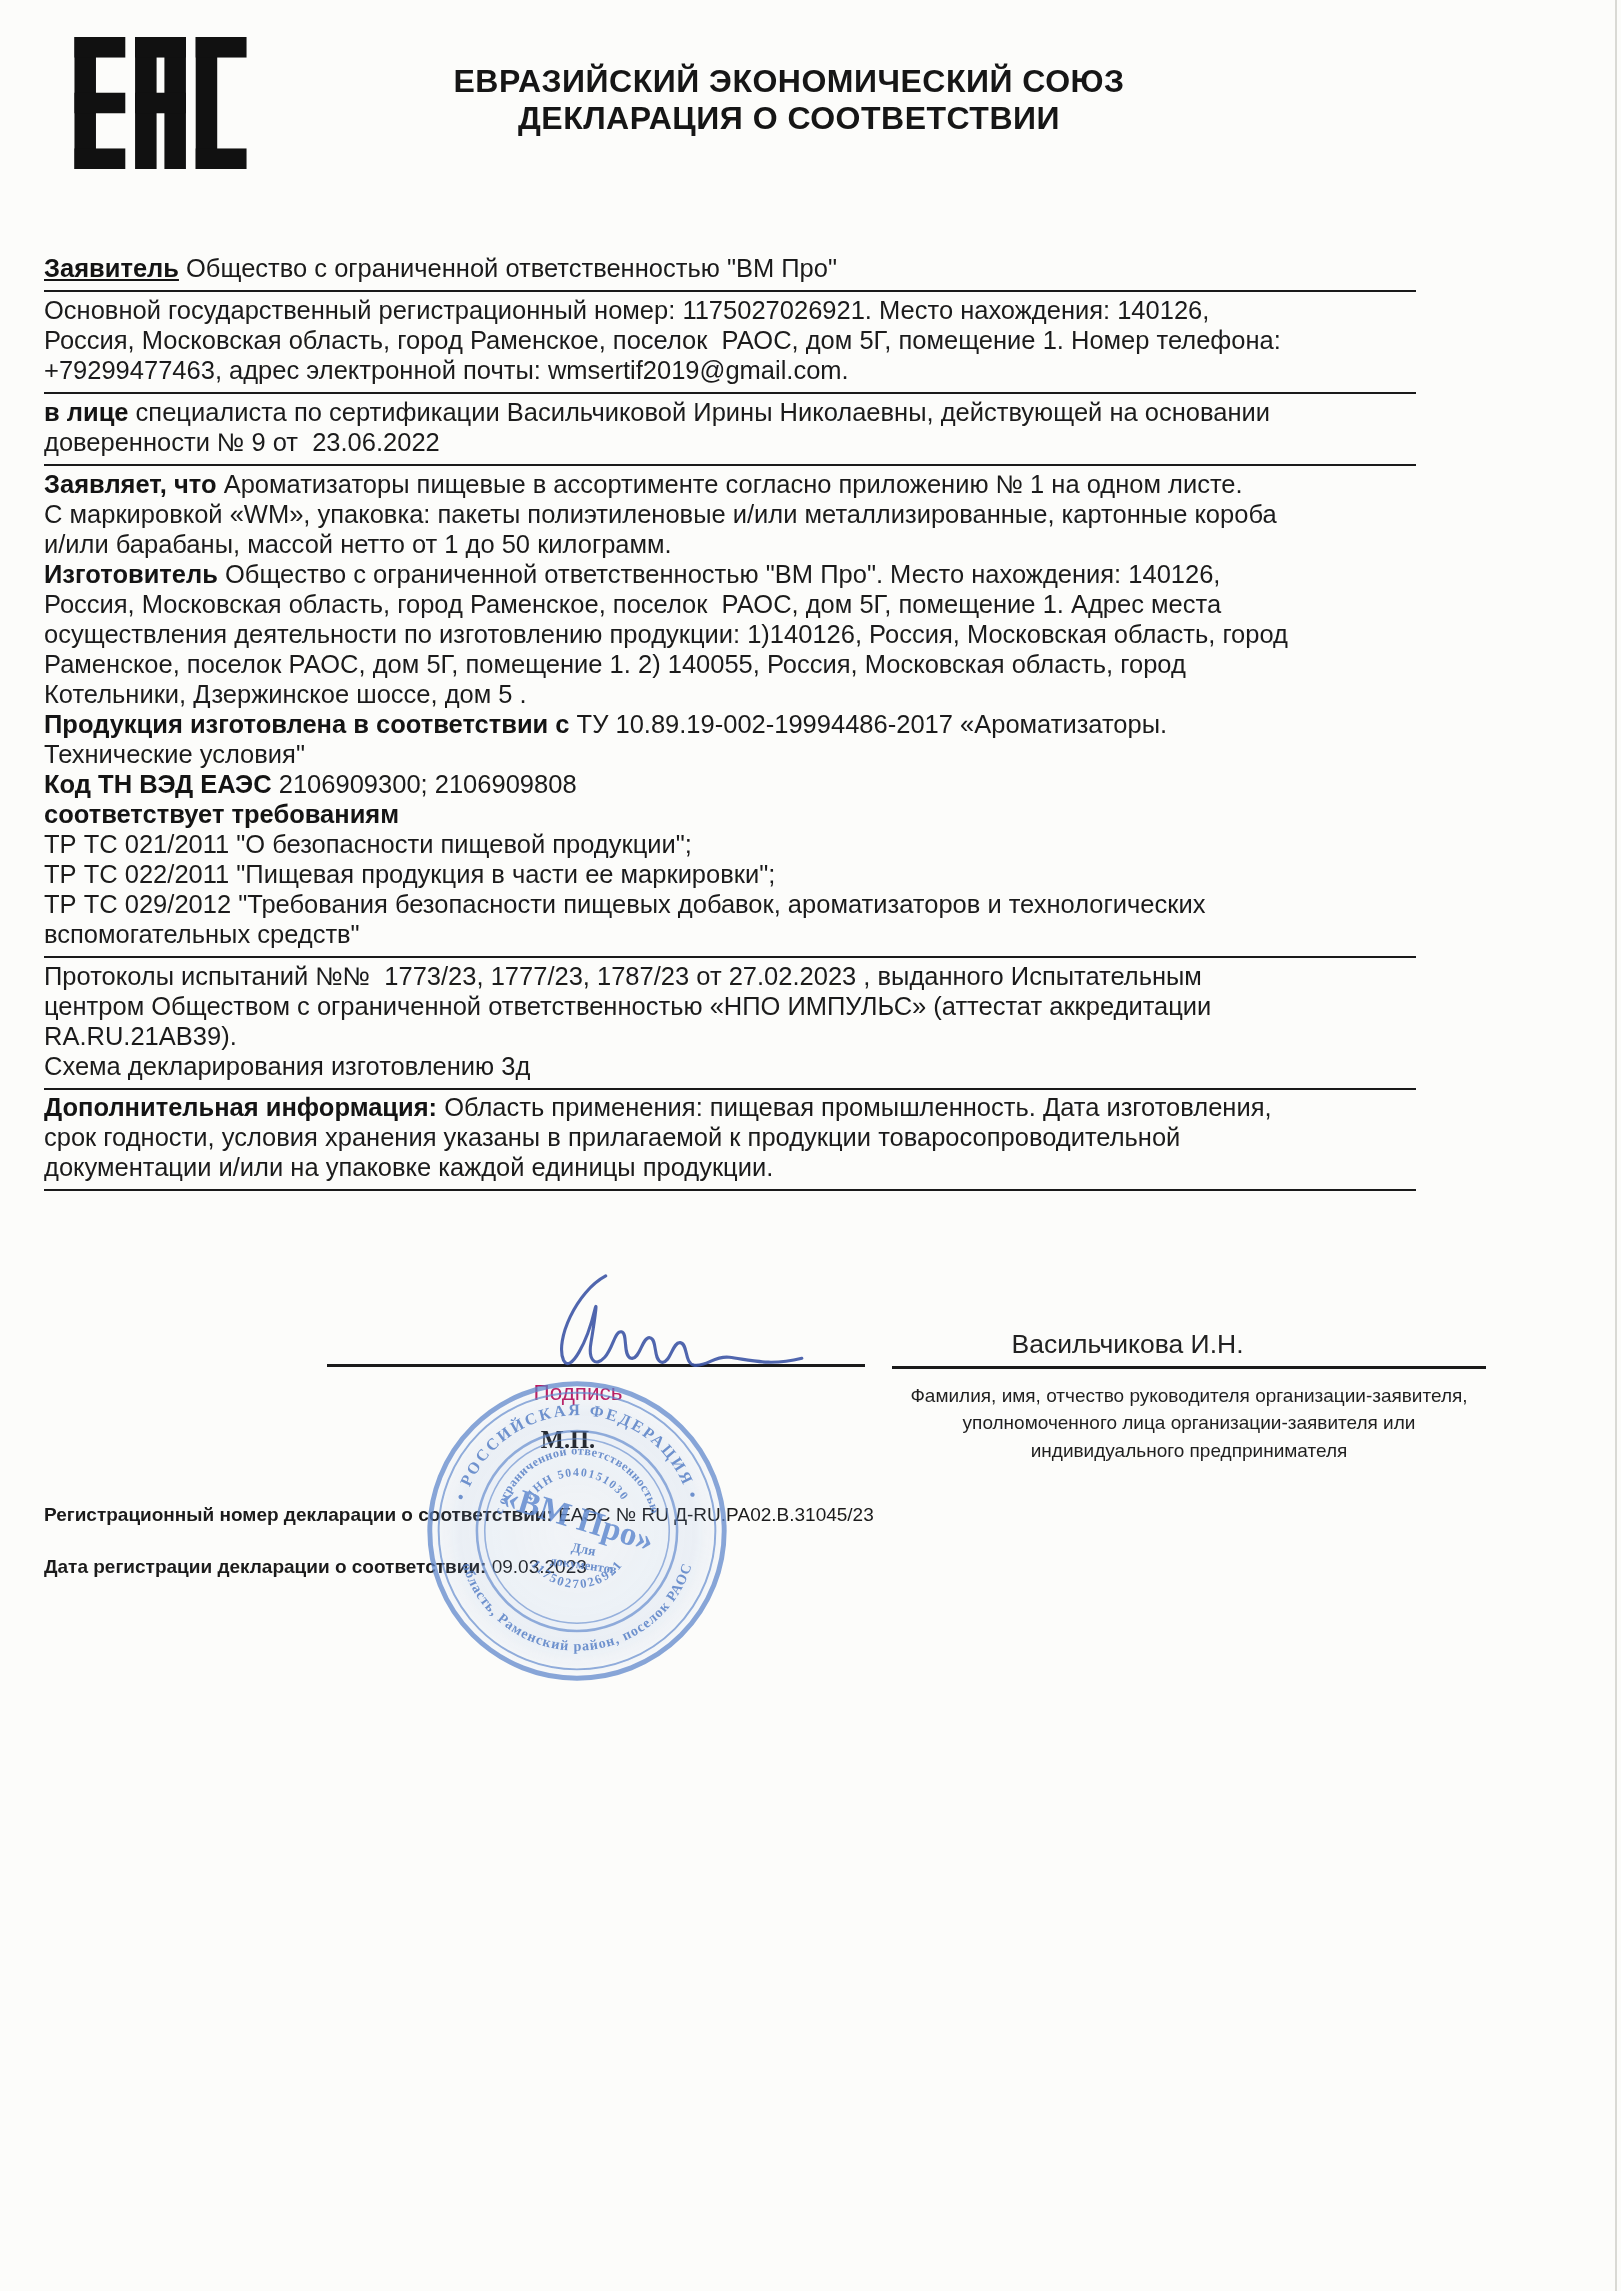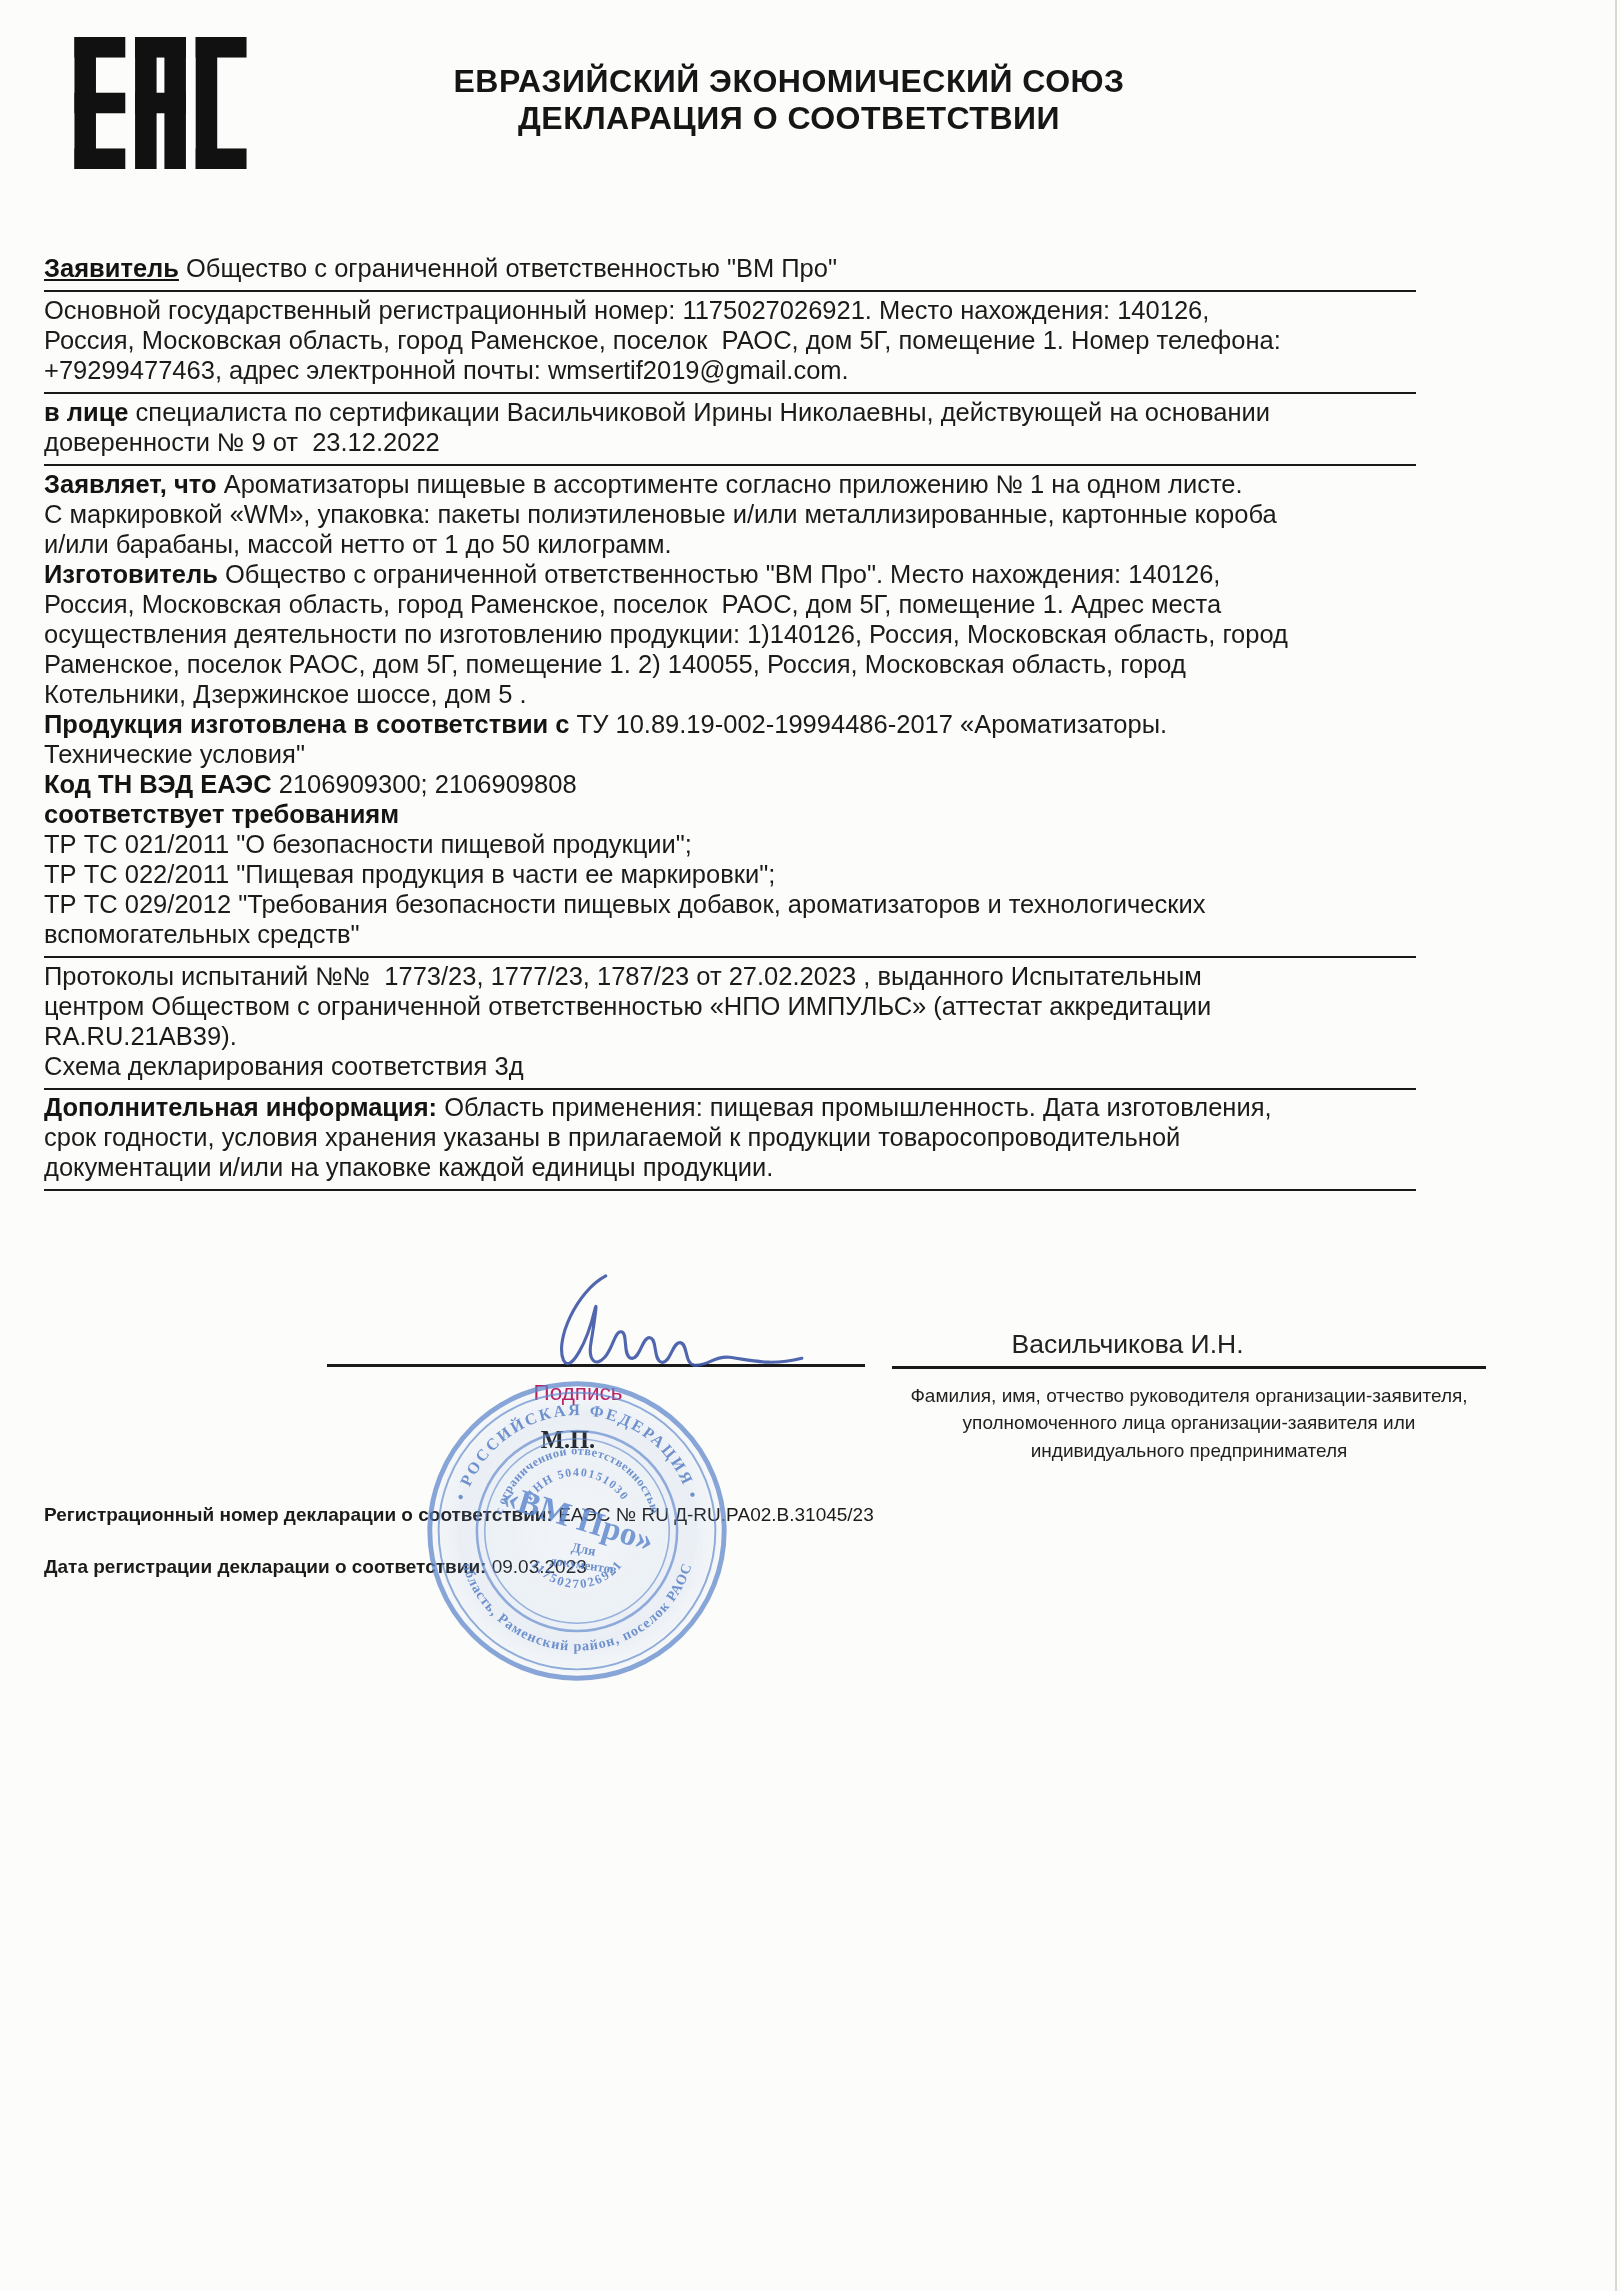--- a/index.html
+++ b/index.html
@@ -67,41 +67,41 @@
     <div>ЕВРАЗИЙСКИЙ ЭКОНОМИЧЕСКИЙ СОЮЗ</div>
     <div>ДЕКЛАРАЦИЯ О СООТВЕТСТВИИ</div>
   </div>
 
   <div class="content">
     <p class="para rule"><b class="u">Заявитель</b><span> Общество с ограниченной ответственностью "ВМ Про"</span></p>
     <p class="para rule"><span>Основной государственный регистрационный номер: 1175027026921. Место нахождения: 140126,
 Россия, Московская область, город Раменское, поселок  РАОС, дом 5Г, помещение 1. Номер телефона:
 +79299477463, адрес электронной почты: wmsertif2019@gmail.com.</span></p>
     <p class="para rule"><b>в лице</b><span> специалиста по сертификации Васильчиковой Ирины Николаевны, действующей на основании
-доверенности № 9 от  23.12.2022</span></p>
+доверенности № 9 от  23.06.2022</span></p>
     <p class="para"><b>Заявляет, что</b><span> Ароматизаторы пищевые в ассортименте согласно приложению № 1 на одном листе.
 С маркировкой «WM», упаковка: пакеты полиэтиленовые и/или металлизированные, картонные короба
 и/или барабаны, массой нетто от 1 до 50 килограмм.</span></p>
     <p class="para"><b>Изготовитель</b><span> Общество с ограниченной ответственностью "ВМ Про". Место нахождения: 140126,
 Россия, Московская область, город Раменское, поселок  РАОС, дом 5Г, помещение 1. Адрес места
 осуществления деятельности по изготовлению продукции: 1)140126, Россия, Московская область, город
 Раменское, поселок РАОС, дом 5Г, помещение 1. 2) 140055, Россия, Московская область, город
 Котельники, Дзержинское шоссе, дом 5 .</span></p>
     <p class="para"><b>Продукция изготовлена в соответствии с</b><span> ТУ 10.89.19-002-19994486-2017 «Ароматизаторы.
 Технические условия"</span></p>
     <p class="para"><b>Код ТН ВЭД ЕАЭС</b><span> 2106909300; 2106909808</span></p>
     <p class="para"><b>соответствует требованиям</b></p>
     <p class="para"><span>ТР ТС 021/2011 "О безопасности пищевой продукции";</span></p>
     <p class="para"><span>ТР ТС 022/2011 "Пищевая продукция в части ее маркировки";</span></p>
     <p class="para rule"><span>ТР ТС 029/2012 "Требования безопасности пищевых добавок, ароматизаторов и технологических
 вспомогательных средств"</span></p>
     <p class="para"><span>Протоколы испытаний №№  1773/23, 1777/23, 1787/23 от 27.02.2023 , выданного Испытательным
 центром Обществом с ограниченной ответственностью «НПО ИМПУЛЬС» (аттестат аккредитации
 RA.RU.21АВ39).</span></p>
-    <p class="para rule"><span>Схема декларирования соответствия 3д</span></p>
+    <p class="para rule"><span>Схема декларирования изготовлению 3д</span></p>
     <p class="para rule"><b>Дополнительная информация:</b><span> Область применения: пищевая промышленность. Дата изготовления,
 срок годности, условия хранения указаны в прилагаемой к продукции товаросопроводительной
 документации и/или на упаковке каждой единицы продукции.</span></p>
   </div>
 
   <svg class="signature-svg" width="353" height="113" viewBox="0 0 360 115">
     <path d="M118,10 C88,26 66,76 75,96 C82,110 99,78 107,44 C110,32 106,60 103,78 C100,95 107,104 117,93 C126,83 127,66 134,67 C141,68 135,92 144,94 C153,96 155,72 163,73 C171,74 166,96 175,98 C184,100 186,77 194,78 C202,79 198,99 208,101 C221,103 229,91 244,93 C267,96 285,102 318,94" fill="none" stroke="#3d55a5" stroke-width="3.2" stroke-linecap="round" opacity="0.9"></path>
   </svg>
   <div class="sig-line left"></div>
   <div class="sig-line right"></div>

